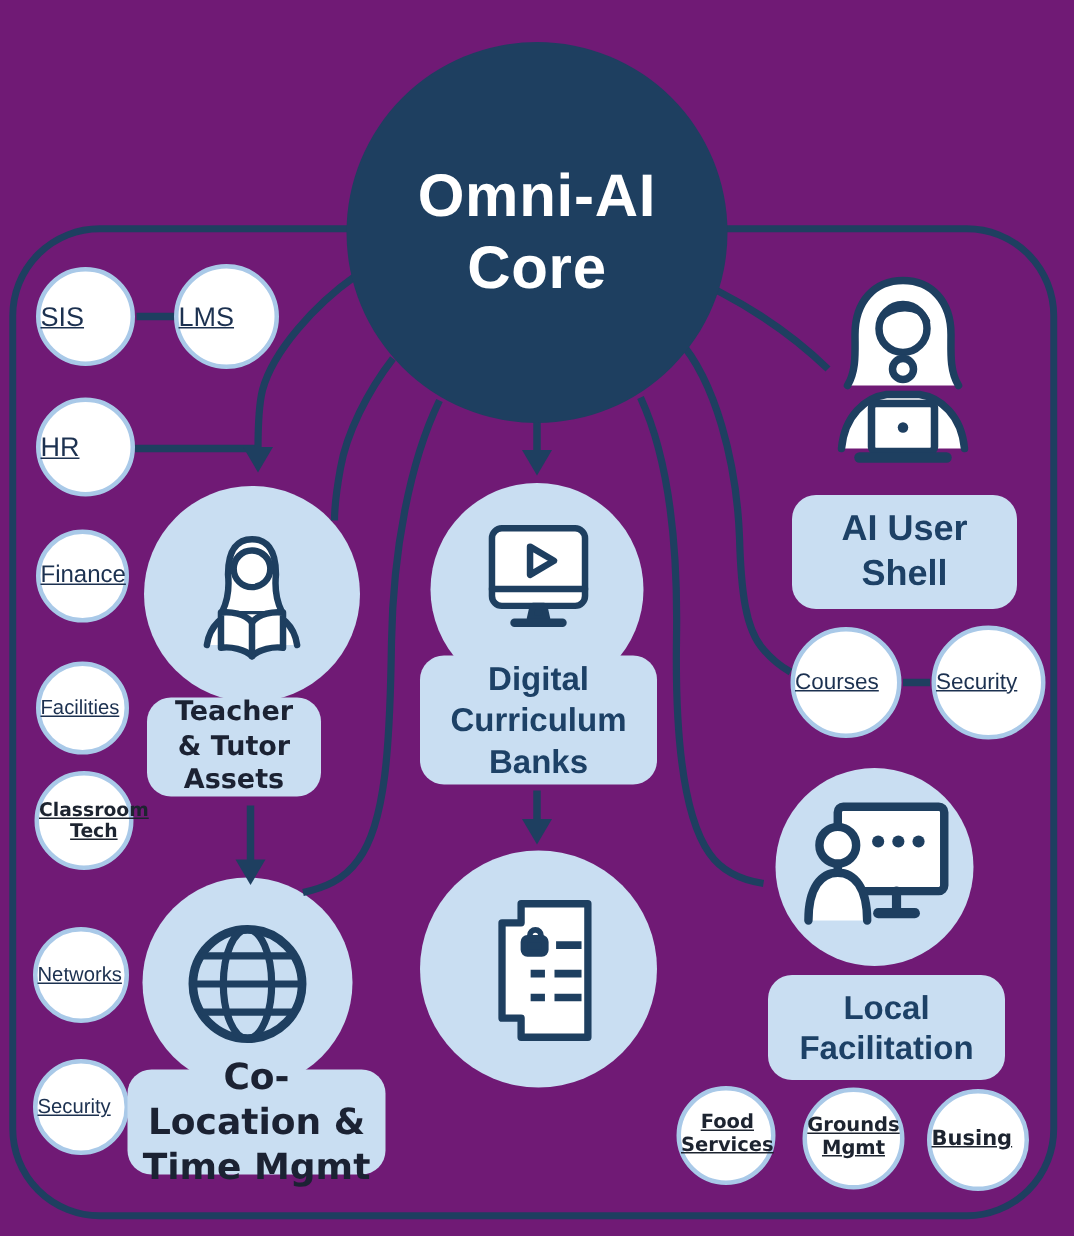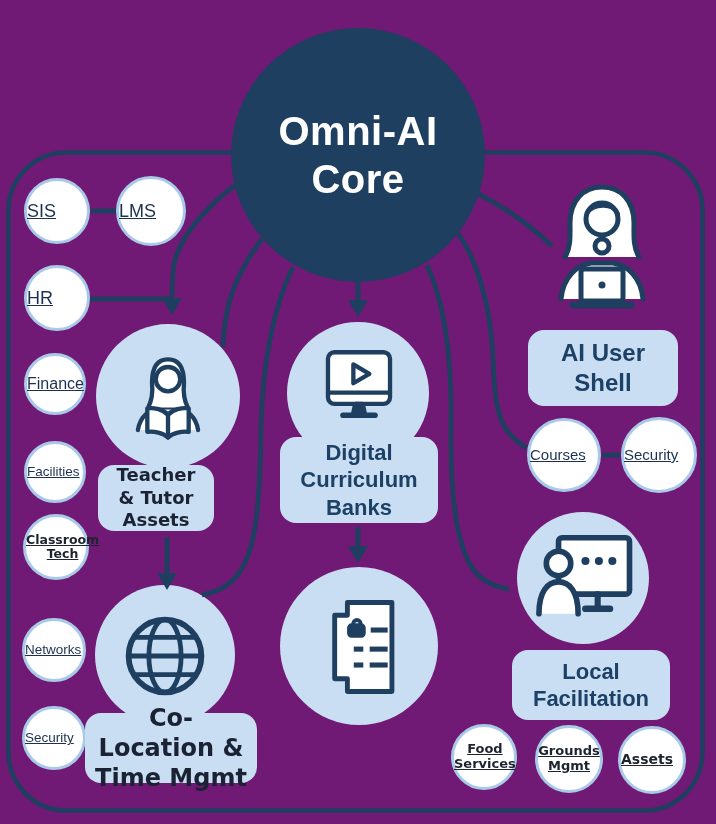--- a/index.html
+++ b/index.html
@@ -119,21 +119,21 @@
   <div class="sat" style="left:621px;top:417px;width:76px;height:76px;font-size:15px">
       <span>Security</span>
     </div>
   <div class="sat alt" style="left:451px;top:724px;width:66px;height:66px;font-size:13px">
       <span>Food Services</span>
     </div>
   <div class="sat alt" style="left:535px;top:725px;width:68px;height:68px;font-size:13px">
       <span>Grounds Mgmt</span>
     </div>
   <div class="sat alt" style="left:618px;top:726px;width:68px;height:68px;font-size:14px">
-      <span>Assets</span>
+      <span>Busing</span>
     </div>
 
   <div class="pill dark" style="left:98px;top:465px;width:116px;height:66px;font-size:18px">
     <span>Teacher &amp; Tutor Assets</span>
     </div>
   <div class="pill navy" style="left:280px;top:437px;width:158px;height:86px;font-size:22px">
     <span>Digital Curriculum Banks</span>
     </div>
   <div class="pill navy" style="left:528px;top:330px;width:150px;height:76px;font-size:24px">
     <span>AI User Shell</span>

